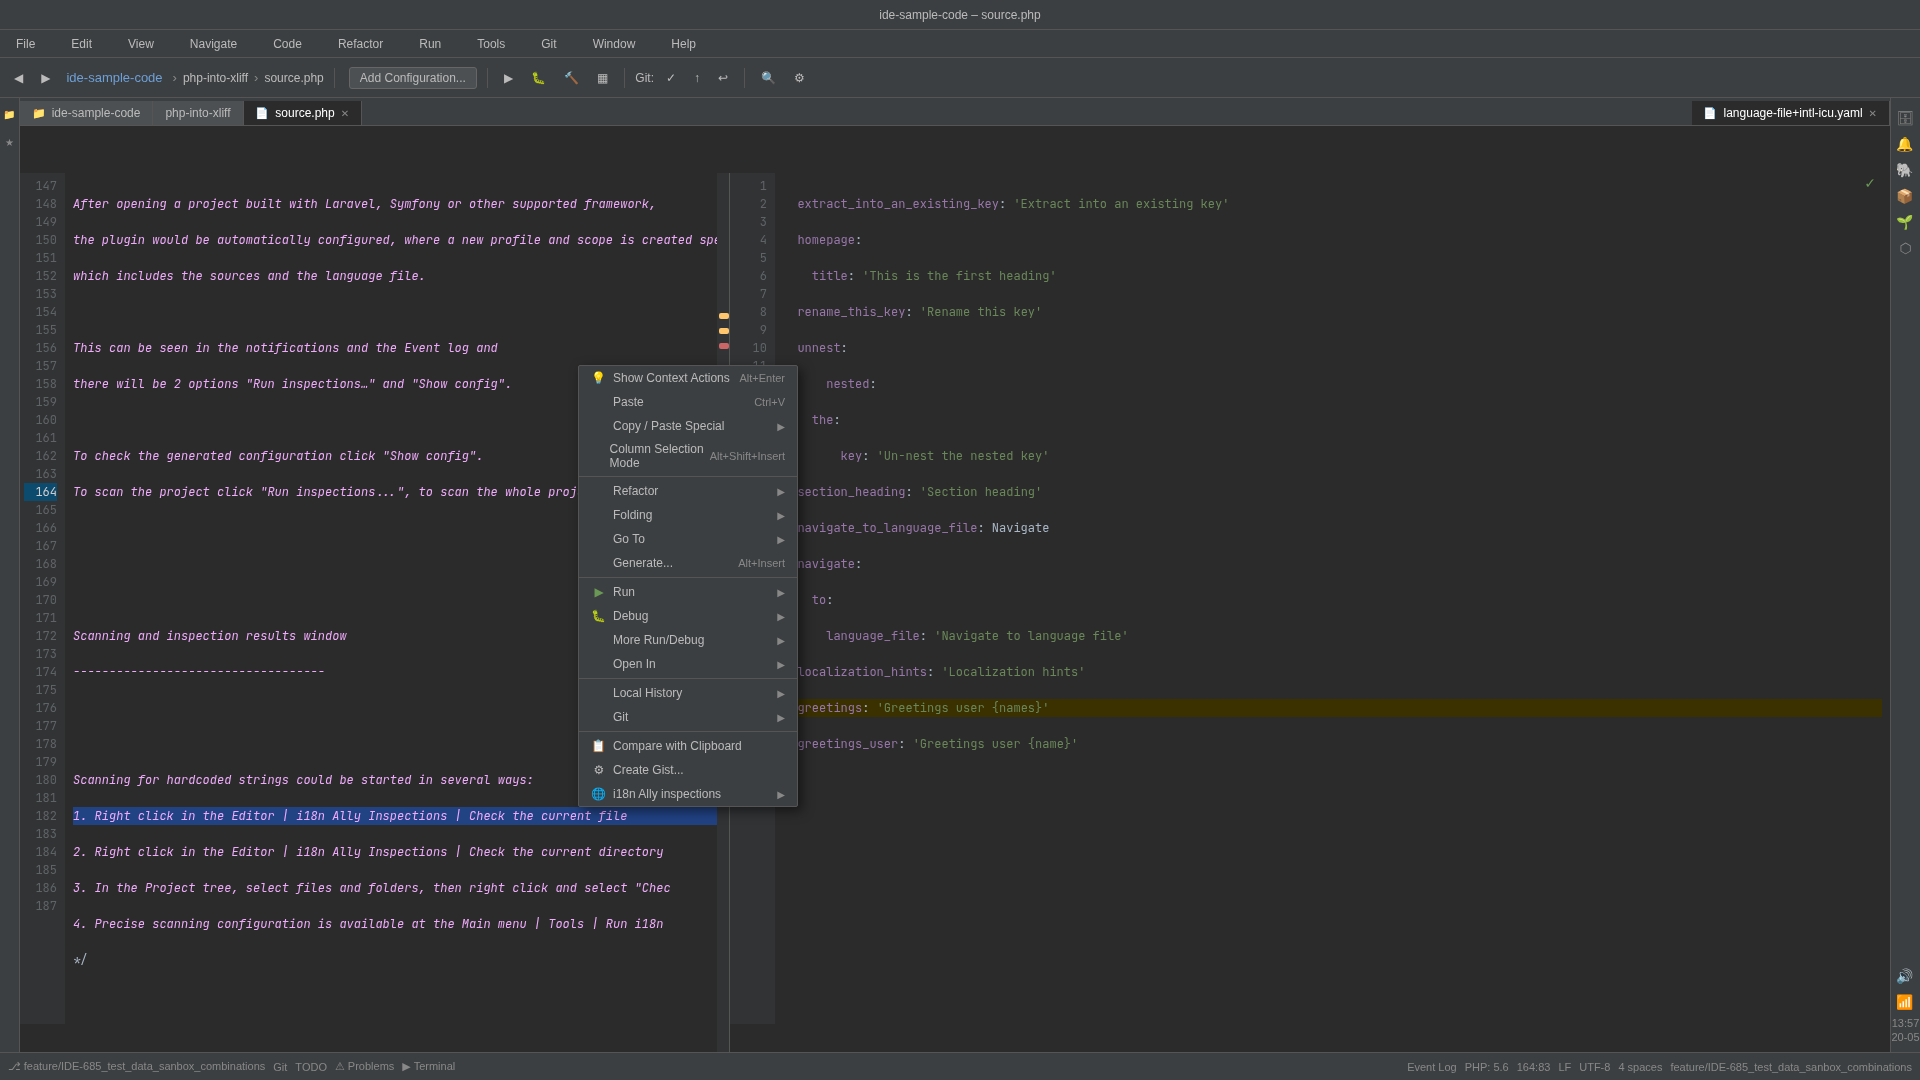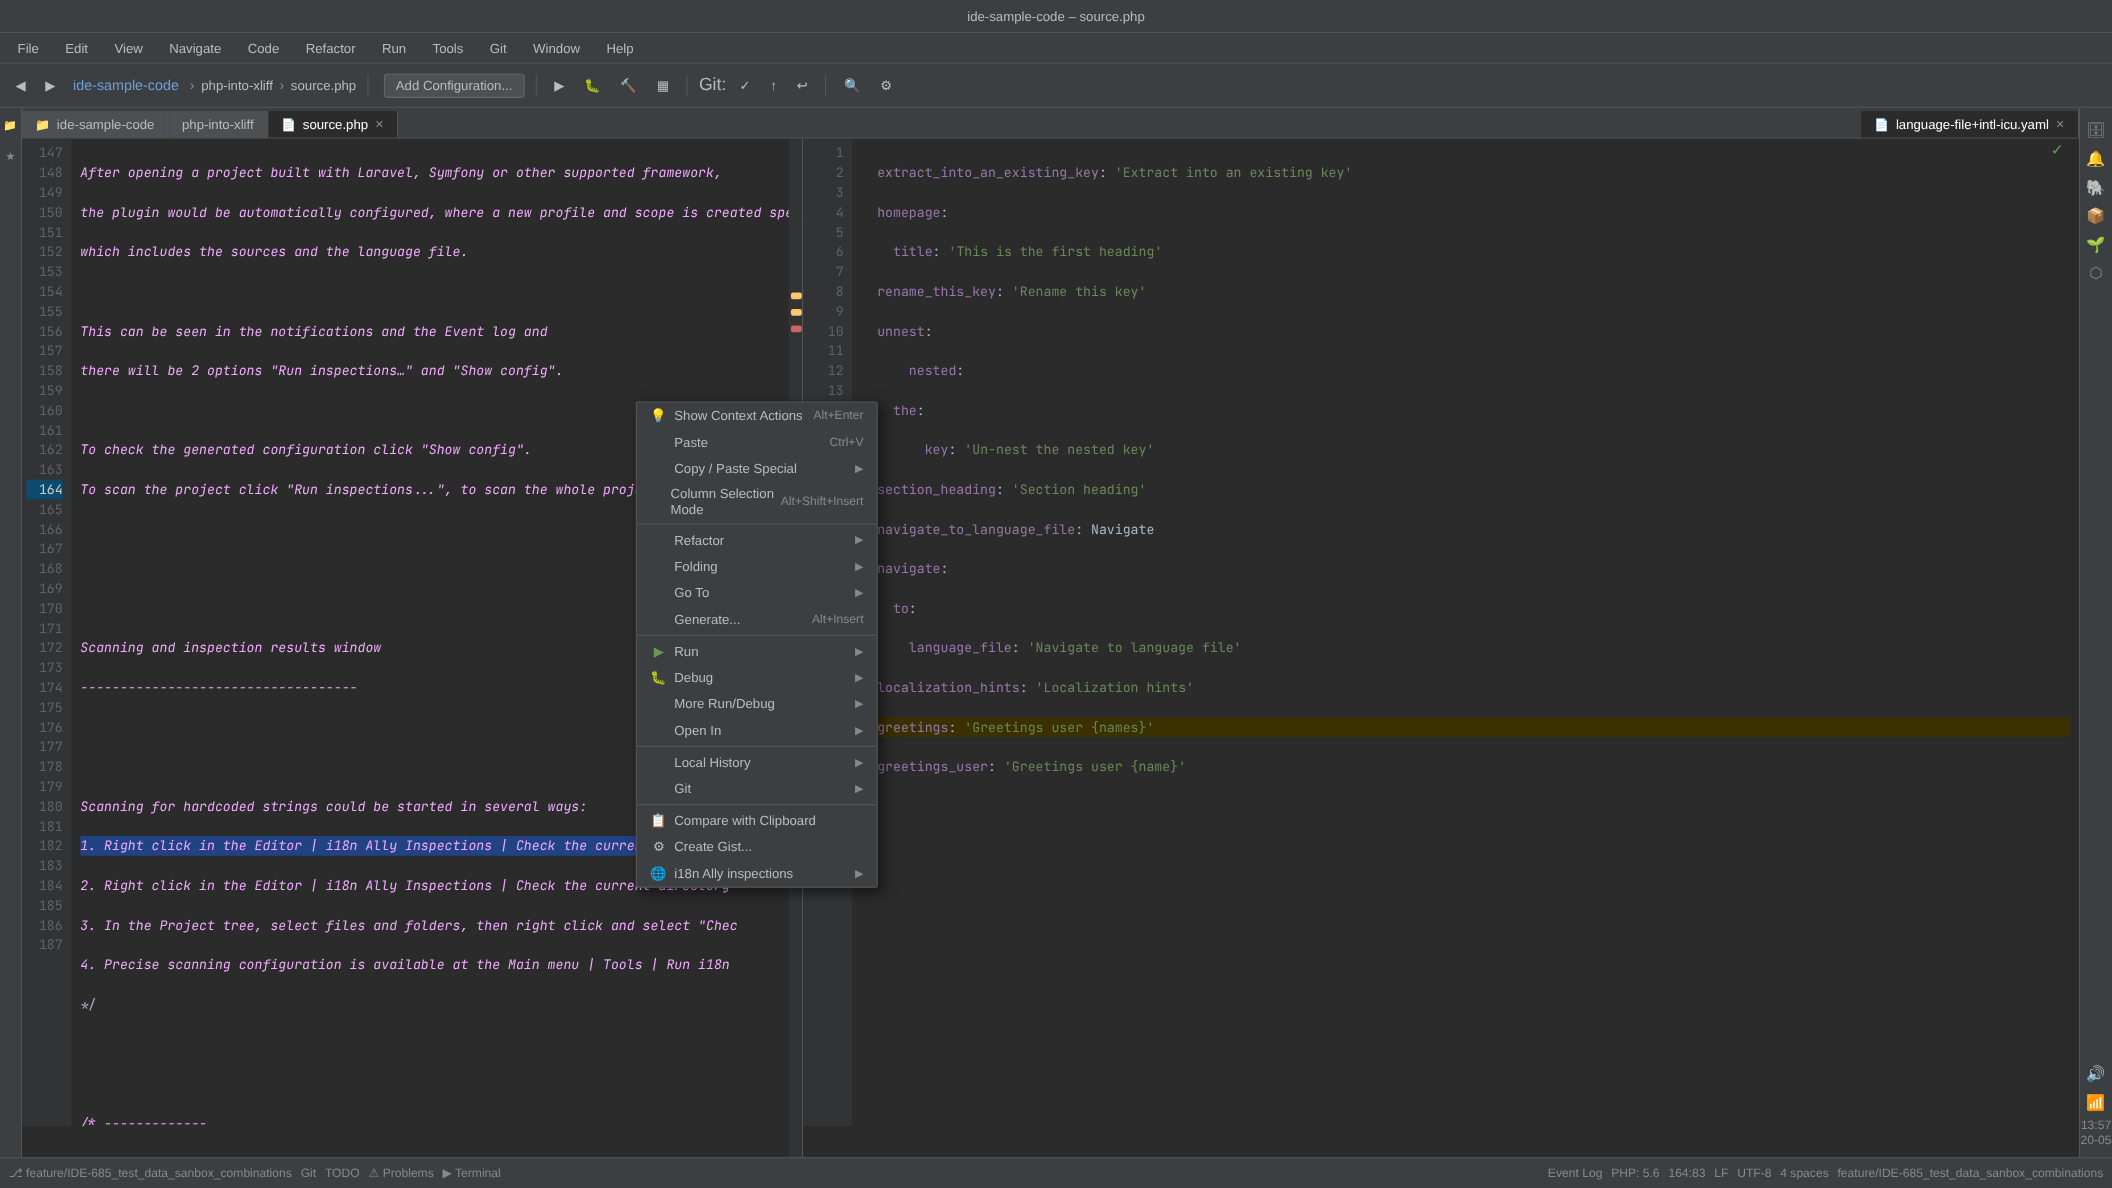--- a/index.html
+++ b/index.html
@@ -25,21 +25,21 @@
       border-bottom: 1px solid #555;
     }
 
     
     #menu-bar {
       background: #3c3f41;
       height: 28px;
       display: flex;
       align-items: center;
       padding: 0 8px;
-      gap: 8px;
+      gap: 20px;
       border-bottom: 1px solid #555;
     }
     .menu-item {
       padding: 2px 8px;
       color: #bbb;
       font-size: 12px;
       cursor: pointer;
     }
 
     
@@ -238,21 +238,21 @@
     <span style="color:#888;">›</span>
     <div style="color:#bbb;font-size:12px;">source.php</div>
     <div class="toolbar-separator"></div>
     <button class="add-config-btn">Add Configuration...</button>
     <div class="toolbar-separator"></div>
     <div class="toolbar-btn">▶</div>
     <div class="toolbar-btn">🐛</div>
     <div class="toolbar-btn">🔨</div>
     <div class="toolbar-btn">▦</div>
     <div class="toolbar-separator"></div>
-    <div style="color:#bbb;font-size:16px;">Git:</div>
+    <div style="color:#bbb;font-size:12px;">Git:</div>
     <div class="toolbar-btn">✓</div>
     <div class="toolbar-btn">↑</div>
     <div class="toolbar-btn">↩</div>
     <div class="toolbar-separator"></div>
     <div class="toolbar-btn">🔍</div>
     <div class="toolbar-btn">⚙</div>
   </div>
 
   <div style="display:flex;flex:1;overflow:hidden;position:relative;">
 
@@ -279,21 +279,21 @@
 
         <div style="margin-left:auto;display:flex;">
           <div class="tab active" style="background:#2b2b2b;">
             <span style="color:#cc7832;font-size:11px;">📄</span>
             <span>language-file+intl-icu.yaml</span>
             <span class="tab-close">✕</span>
           </div>
         </div>
       </div>
 
-      <div style="display:flex;flex:1;overflow:hidden;">
+      <div style="display:flex;flex:1;overflow:hidden;margin-top:47px;">
 
         <div id="left-editor" style="flex:0 0 710px;background:#2b2b2b;overflow:hidden;position:relative;border-right:1px solid #555;">
 
           <div style="position:absolute;top:0;right:0;width:12px;height:100%;background:#313335;z-index:5;">
             <div style="position:absolute;top:140px;right:0;width:10px;height:6px;background:#ffc66d;border-radius:2px;"></div>
             <div style="position:absolute;top:155px;right:0;width:10px;height:6px;background:#ffc66d;border-radius:2px;"></div>
             <div style="position:absolute;top:170px;right:0;width:10px;height:6px;background:#cc6666;border-radius:2px;"></div>
           </div>
           <div class="code-area">
             <div class="line-numbers">

